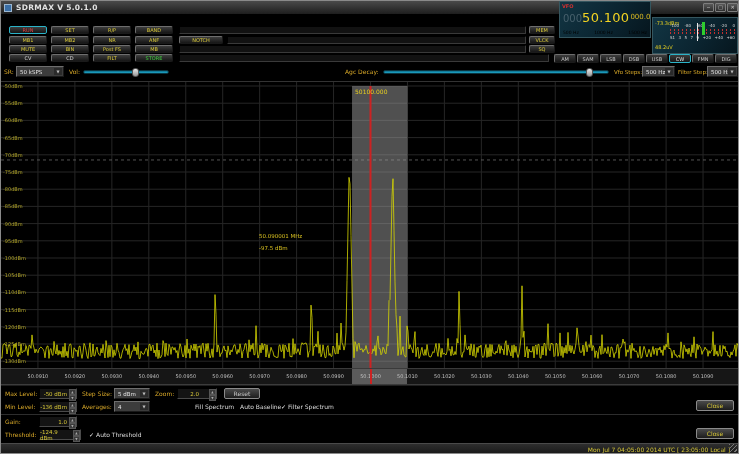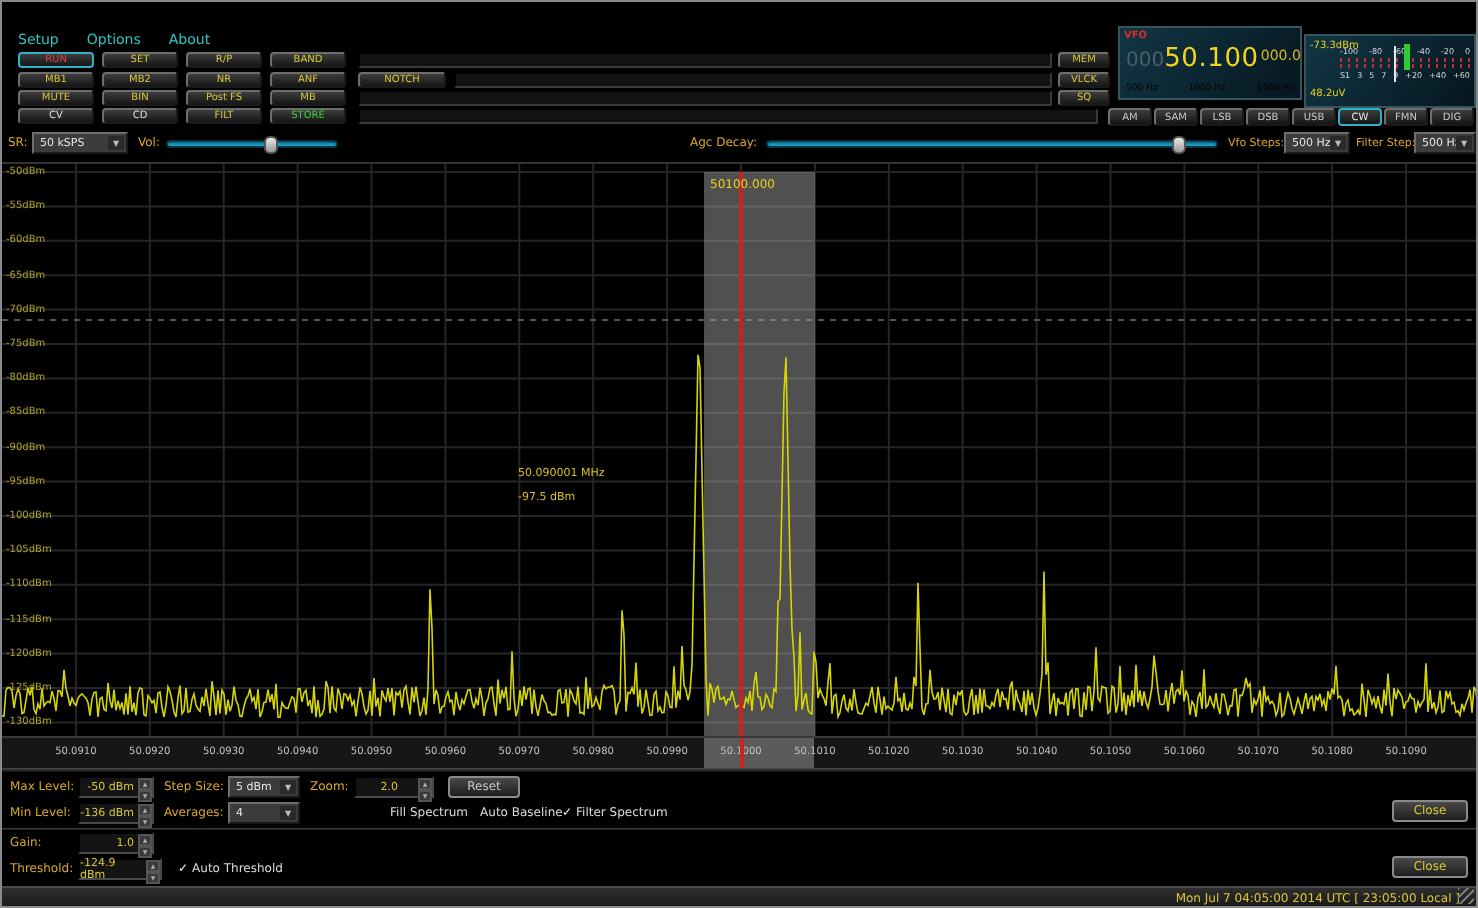--- a/index.html
+++ b/index.html
@@ -30,21 +30,21 @@
   .tbtn-green{color:#3fcf3f;}
   .strip{position:absolute;height:8px;background:#121212;border:1px solid;border-color:#000 #3a3a3a #3a3a3a #000;border-radius:1px;}
 
   
   .mode-btn{position:absolute;top:53px;width:22px;height:9px;background:linear-gradient(#3d3d3d,#161616);
     border:1px solid;border-color:#6e6e6e #1a1a1a #1a1a1a #6e6e6e;border-radius:2px;color:#c8c8c8;
     font-size:5px;display:flex;align-items:center;justify-content:center;}
   .mode-btn.sel{border-color:#2bb3c8;color:#e8e8e8;}
 
   
-  #vfo-panel{position:absolute;left:558px;top:12px;width:92px;height:37px;
+  #vfo-panel{position:absolute;left:558px;top:0;width:92px;height:37px;
     background:linear-gradient(125deg,#123543 0%,#0b2531 55%,#06161e 100%);border:1px solid #35565f;}
   #vfo-tag{position:absolute;left:2px;top:1px;font-size:5px;color:#d03030;font-weight:bold;}
   #vfo-digits{position:absolute;left:3px;top:8px;display:flex;align-items:baseline;}
   #vfo-dim{color:#47606c;font-size:10px;}
   #vfo-main{color:#f2d322;font-size:13px;font-weight:normal;letter-spacing:.3px;}
   #vfo-sub{color:#d8b820;font-size:7px;position:relative;top:-3px;margin-left:1px;}
   #vfo-row{position:absolute;left:3px;right:3px;bottom:2px;display:flex;justify-content:space-between;}
   #vfo-row span{font-size:4.5px;}
   #meter-panel{position:absolute;left:651px;top:16px;width:86px;height:37px;
     background:linear-gradient(125deg,#123543 0%,#0b2531 55%,#06161e 100%);border:1px solid #35565f;}
@@ -92,26 +92,28 @@
     border-top:1px solid #4a4a4a;display:flex;align-items:center;justify-content:flex-end;padding-right:10px;}
   #status-datetime{font-size:6px;color:#d8c838;}
   #grip{position:absolute;right:1px;bottom:1px;width:8px;height:8px;
     background:repeating-linear-gradient(135deg,#777 0,#777 1px,transparent 1px,transparent 3px);}
 </style>
 </head>
 <body>
 
 <div id="app">
 
-
-  <div id="menubar">
-    <span class="menu-item">Setup</span>
-    <span class="menu-item">Options</span>
-    <span class="menu-item">About</span>
-  </div>
+  <div id="titlebar">
+    <div id="app-icon"></div>
+    <div id="title-text">SDRMAX V 5.0.1.0</div>
+    <div class="winbtn" style="left:702px;">─</div>
+    <div class="winbtn" style="left:714px;">□</div>
+    <div class="winbtn" style="left:726px;">✕</div>
+  </div>
+
 
   <div id="toolbar">
     <div class="strip" style="left:178px;top:25px;width:347px;"></div>
     <div class="strip" style="left:226px;top:35px;width:299px;"></div>
     <div class="strip" style="left:178px;top:44px;width:347px;"></div>
     <div class="strip" style="left:178px;top:53px;width:370px;"></div>
   <div class="tbtn tbtn-run" style="left: 8px; top: 25px;">RUN</div>
       <div class="tbtn" style="left: 50px; top: 25px;">SET</div>
       <div class="tbtn" style="left: 92px; top: 25px;">R/P</div>
       <div class="tbtn" style="left: 134px; top: 25px;">BAND</div>

